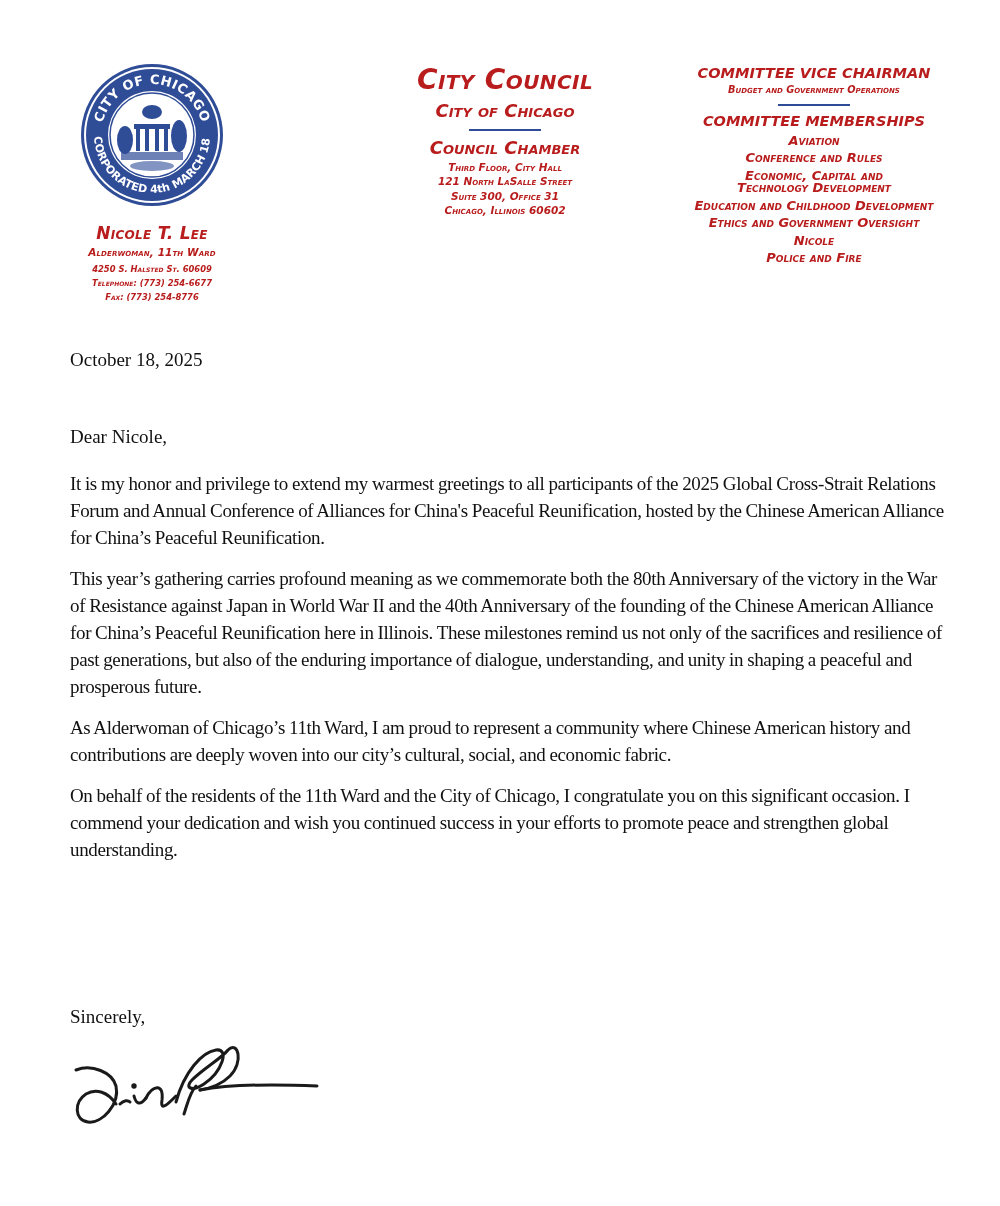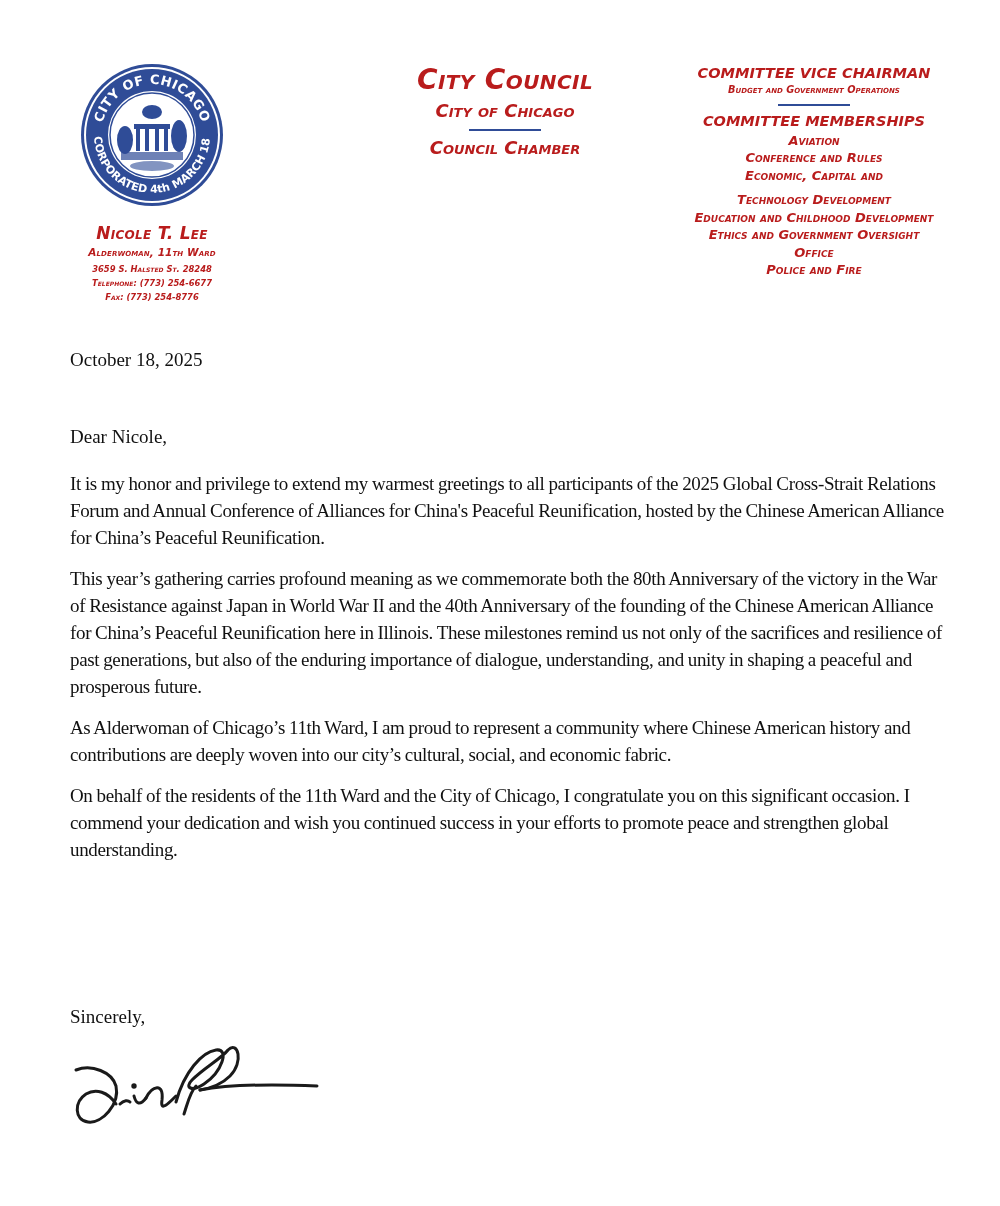--- a/index.html
+++ b/index.html
@@ -68,45 +68,51 @@
         <rect x="85" y="67" width="4" height="22"></rect>
         <ellipse cx="46" cy="78" rx="8" ry="14"></ellipse>
         <ellipse cx="100" cy="74" rx="8" ry="16"></ellipse>
         <rect x="42" y="90" width="62" height="8" opacity="0.7"></rect>
         <ellipse cx="73" cy="104" rx="22" ry="5" opacity="0.6"></ellipse>
       </g>
     </svg>
     <div class="name sc blue">Nicole T. Lee</div>
     <div class="title sc blue">Alderwoman, 11th Ward</div>
     <div class="addr sc blue">
-      <div>3659 S. Halsted St. 28248</div>
+      <div>4250 S. Halsted St. 60609</div>
       <div>Telephone: (773) 254-6677</div>
       <div>Fax: (773) 254-8776</div>
     </div>
   </div>
 
   <div class="mid-col">
     <div class="cc-title sc blue">City Council</div>
     <div class="cc-sub sc blue">City of Chicago</div>
     <div class="rule"></div>
     <div class="cc-chamber sc blue">Council Chamber</div>
+    <div class="cc-addr sc blue">
+      <div>Third Floor, City Hall</div>
+      <div>121 North LaSalle Street</div>
+      <div>Suite 300, Office 31</div>
+      <div>Chicago, Illinois 60602</div>
+    </div>
   </div>
 
   <div class="right-col">
     <div class="rc-head blue" style="font-family:'DejaVu Sans',sans-serif;font-weight:bold;">COMMITTEE VICE CHAIRMAN</div>
     <div class="rc-sub sc blue">Budget and Government Operations</div>
     <div class="rc-rule"></div>
     <div class="rc-head blue" style="font-family:'DejaVu Sans',sans-serif;font-weight:bold;">COMMITTEE MEMBERSHIPS</div>
     <div class="rc-item sc blue">Aviation</div>
     <div class="rc-item sc blue">Conference and Rules</div>
     <div class="rc-item sc blue">Economic, Capital and</div>
-    <div class="rc-item sc blue" style="margin-top:12px">Technology Development</div>
+    <div class="rc-item sc blue" style="margin-top:0">Technology Development</div>
     <div class="rc-item sc blue">Education and Childhood Development</div>
     <div class="rc-item sc blue">Ethics and Government Oversight</div>
-    <div class="rc-item sc blue">Office</div>
+    <div class="rc-item sc blue">Nicole</div>
     <div class="rc-item sc blue">Police and Fire</div>
   </div>
 </div>
 
 <div class="letter">
   <div class="date">October 18, 2025</div>
   <div class="salutation">Dear Nicole,</div>
   <div class="body-paras">
     <p class="para">It is my honor and privilege to extend my warmest greetings to all participants of the 2025 Global Cross-Strait Relations Forum and Annual Conference of Alliances for China's Peaceful Reunification, hosted by the Chinese American Alliance for China’s Peaceful Reunification.</p>
     <p class="para">This year’s gathering carries profound meaning as we commemorate both the 80th Anniversary of the victory in the War of Resistance against Japan in World War II and the 40th Anniversary of the founding of the Chinese American Alliance for China’s Peaceful Reunification here in Illinois. These milestones remind us not only of the sacrifices and resilience of past generations, but also of the enduring importance of dialogue, understanding, and unity in shaping a peaceful and prosperous future.</p>

